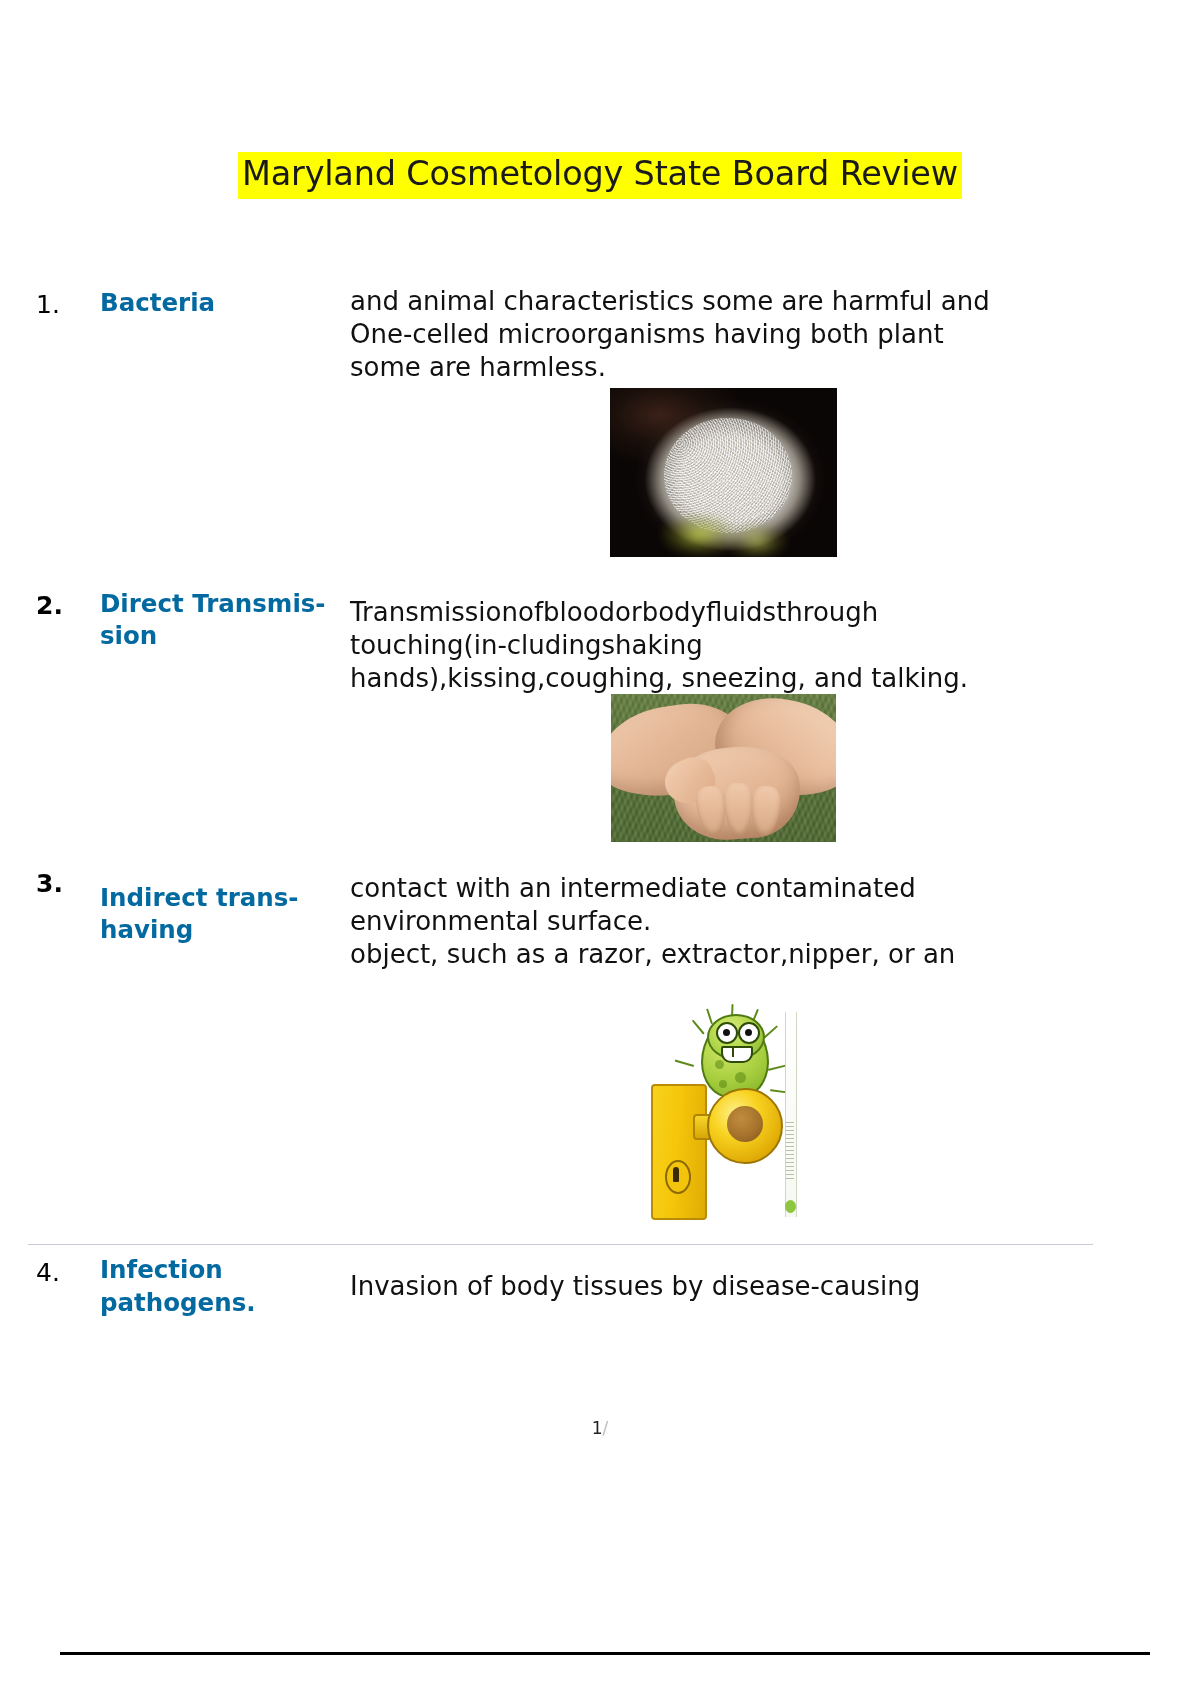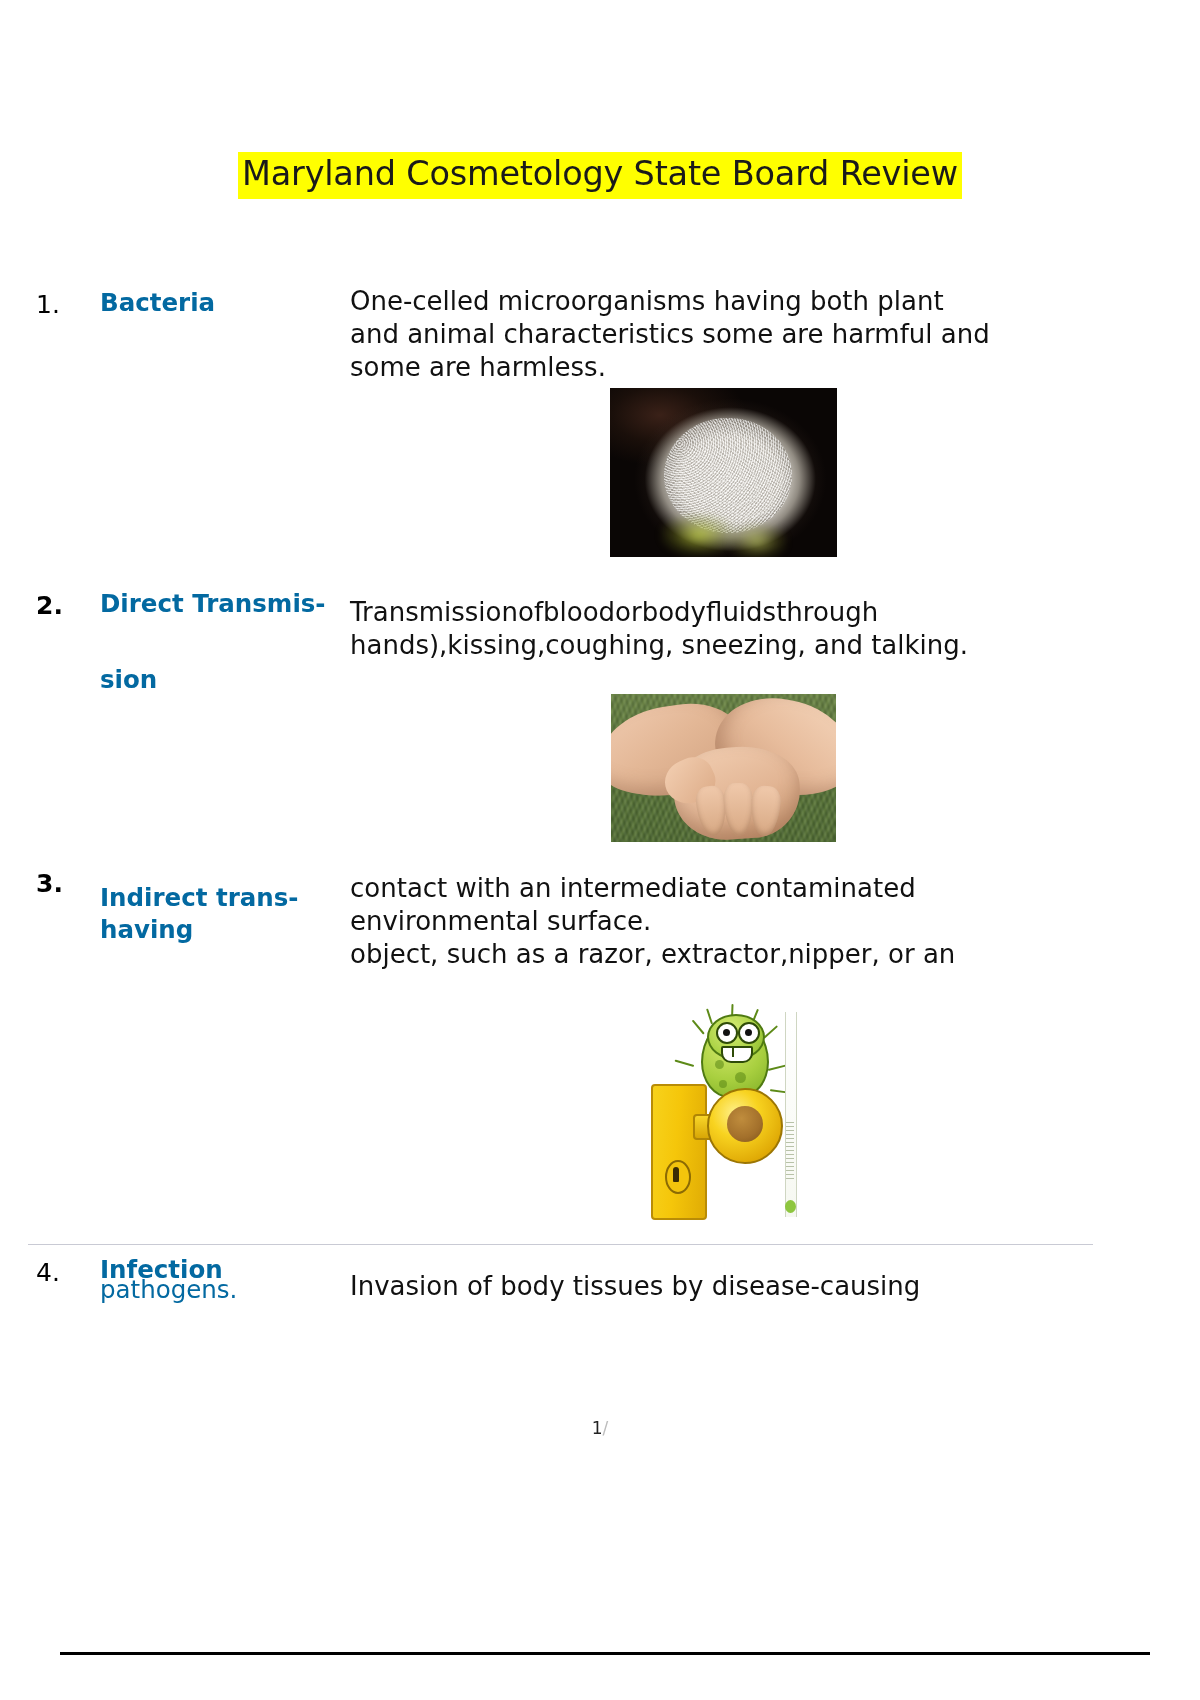--- a/index.html
+++ b/index.html
@@ -363,47 +363,53 @@
 <div class="page">
 
   <div class="title-wrap">
     <span class="title-text">Maryland Cosmetology State Board Review</span>
   </div>
 
   <div class="row" style="top:285px;">
     <div class="num" style="left:36px; top:4px;">1.</div>
     <div class="term" style="top:2px;">Bacteria</div>
     <div class="defn" style="top:0px;">
+      <span class="jline">and animal characteristics some are harmful and</span>
       <span class="jline">One-celled microorganisms having both plant</span>
-      <span class="jline">and animal characteristics some are harmful and</span>
       <span class="jline">some are harmless.</span>
     </div>
   </div>
 
   <div class="figure fig-bacteria">
     <div class="speckle"></div>
     <div class="glow-green"></div>
     <div class="glow-green2"></div>
   </div>
 
   <div class="row" style="top:588px;">
     <div class="num bold" style="left:36px; top:2px;">2.</div>
     <div class="term" style="top:0px;">
       <span style="display:block;">Direct Transmis-</span>
-      <span style="display:block;margin-top:44px;">sion</span>
+      <span style="display:block;">sion</span>
     </div>
     <div class="defn" style="top:8px;">
       <span class="spread-2">
         <span>Transmission</span>
         <span>of</span>
         <span>blood</span>
         <span>or</span>
         <span>body</span>
         <span>fluids</span>
         <span>through</span>
+      </span>
+      <span class="spread-2">
+        <span>touching</span>
+        <span>(in-</span>
+        <span>cluding</span>
+        <span>shaking</span>
       </span>
       <span class="jline">hands),kissing,coughing, sneezing, and talking.</span>
     </div>
   </div>
 
   <div class="figure fig-hands">
     <div class="grass"></div>
     <div class="arm-left"></div>
     <div class="arm-right"></div>
     <div class="clasp"></div>
@@ -452,21 +458,21 @@
     <div class="side-strip"></div>
     <div class="side-ticks"></div>
     <div class="side-dot"></div>
   </div>
 
   <div class="divider" style="top:1244px;"></div>
 
   <div class="row" style="top:1254px;">
     <div class="num" style="left:36px; top:3px;">4.</div>
     <div class="term" style="top:0px;">Infection</div>
-    <div class="term regular" style="top:20px;">pathogens.</div>
+    <div class="term regular" style="top:33px;font-weight:bold;">pathogens.</div>
     <div class="defn" style="top:16px;">
       <span class="jline">Invasion of body tissues by disease-causing</span>
     </div>
   </div>
 
   <div class="footer">
     <span>1</span><span class="slash">/</span>
   </div>
 
   <div class="bottom-rule"></div>

